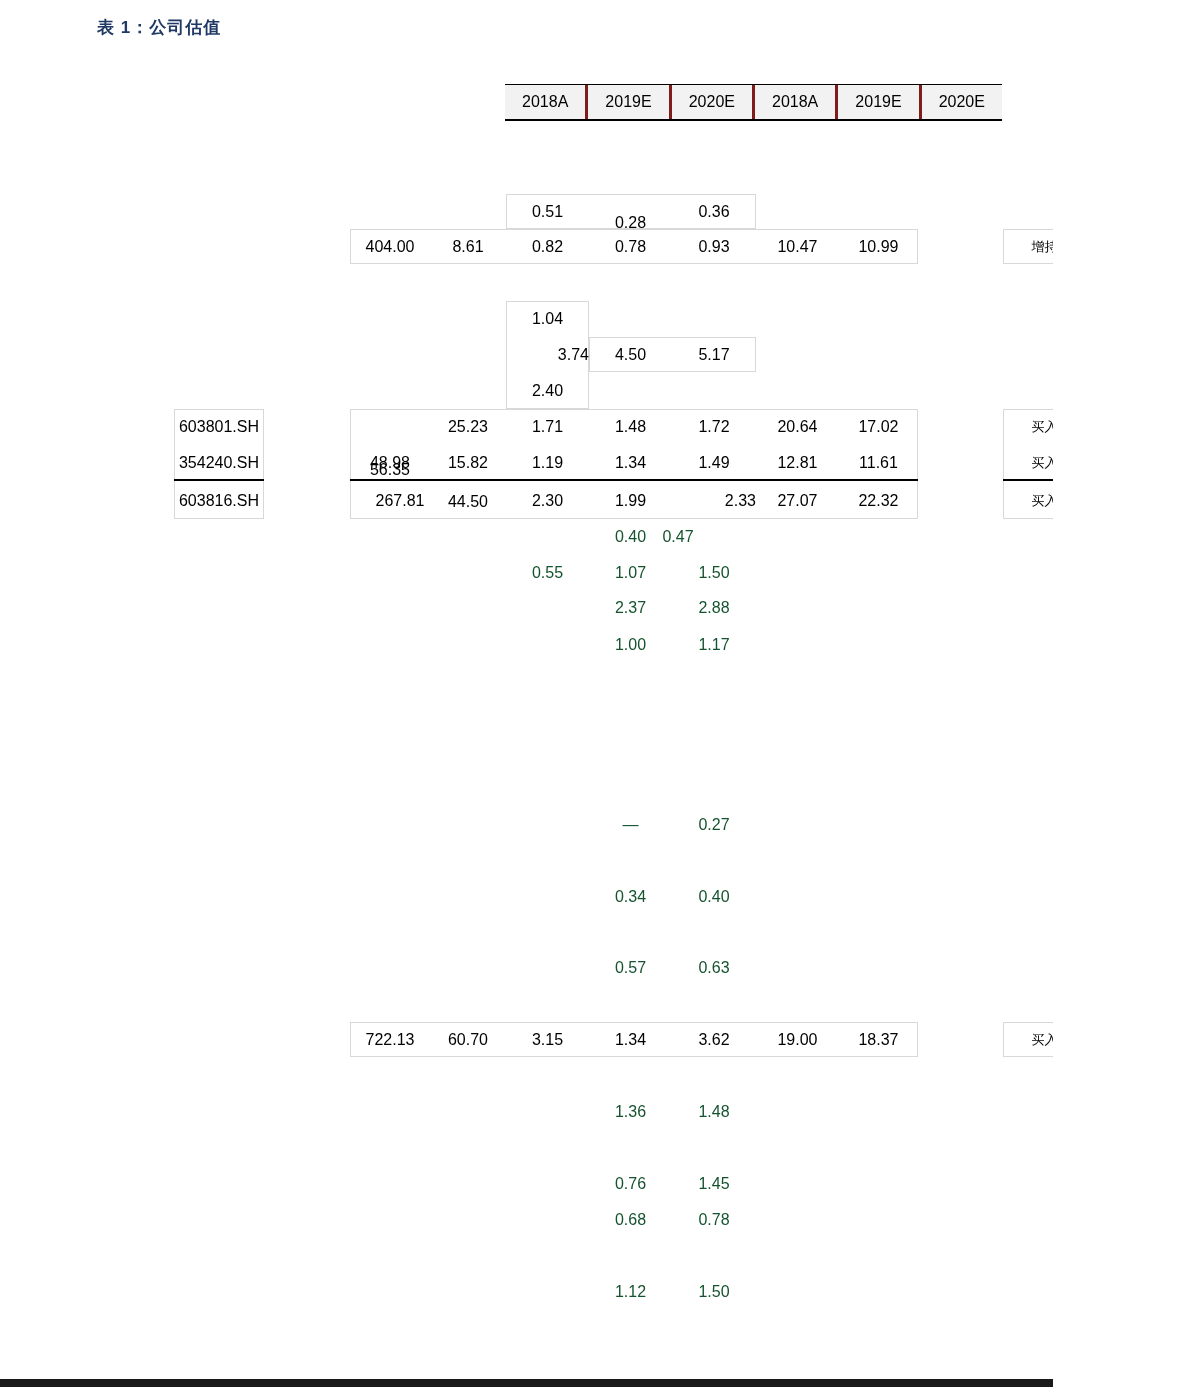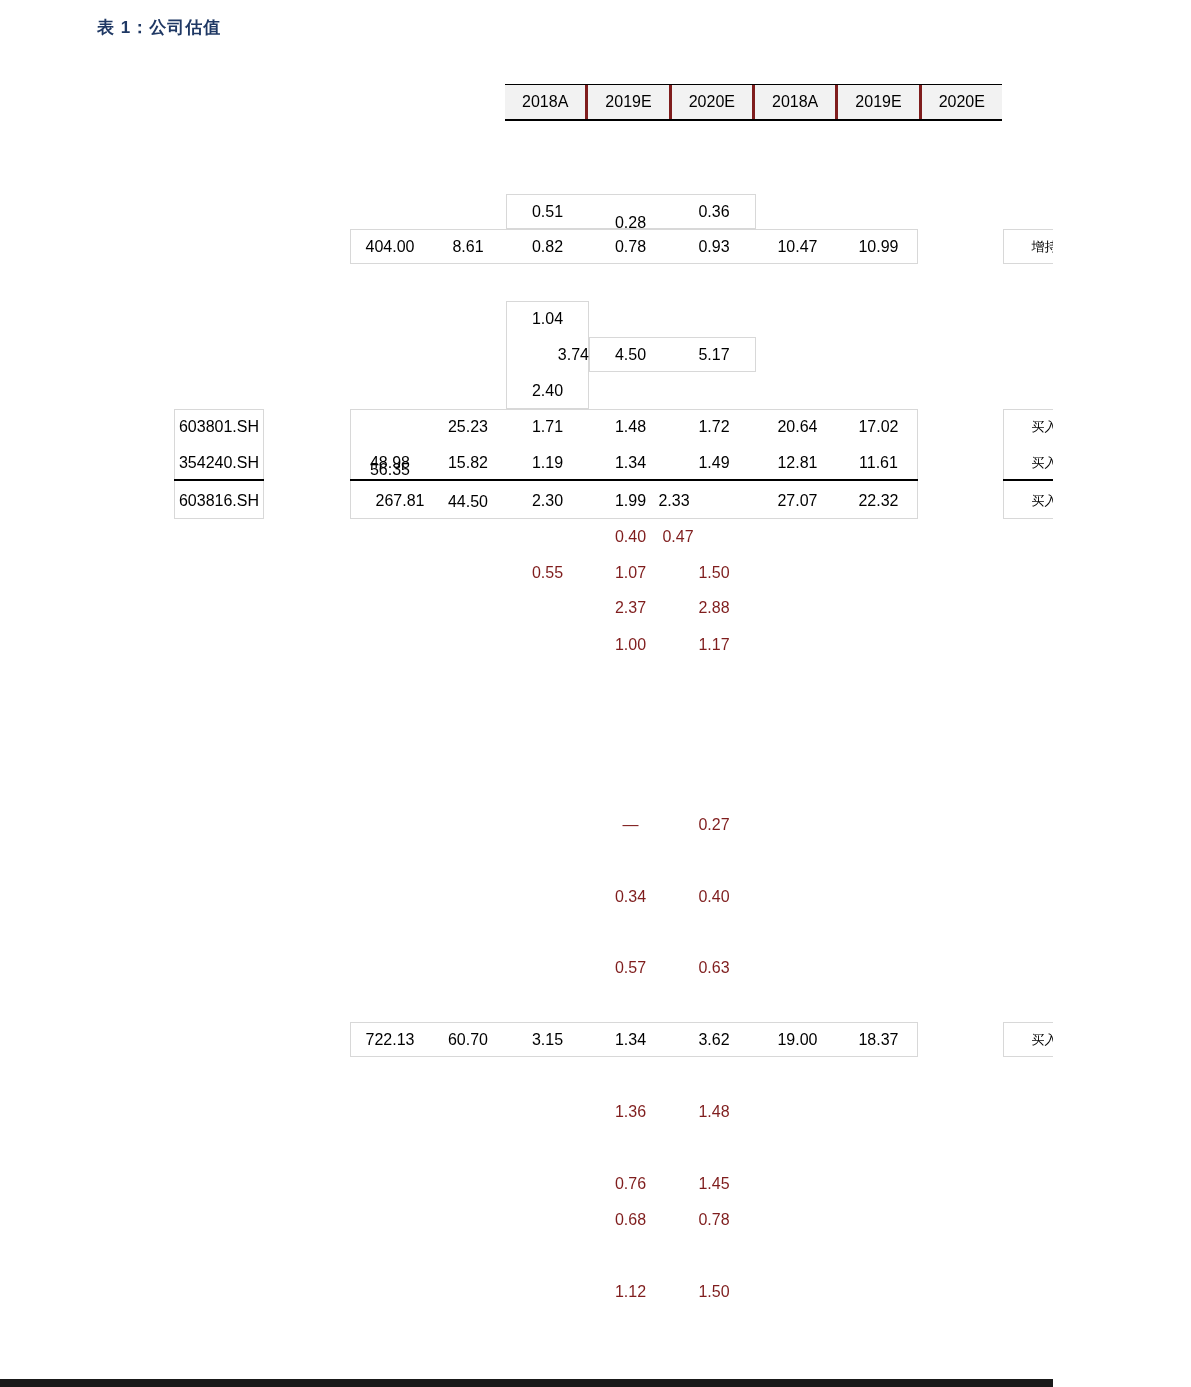--- a/index.html
+++ b/index.html
@@ -26,21 +26,21 @@
     position:absolute;background:#ffffff;border:1px solid #d8d8d8;
     box-sizing:border-box;
   }
   .sep{
     position:absolute;height:2px;background:#000;
   }
   .cell{
     position:absolute;height:36px;line-height:36px;text-align:center;
     font-size:16px;color:#000;white-space:nowrap;
   }
-  .cell.red{color:#7f1d1d;}
+  .cell.red{color:#14532d;}
   .cell.rating{font-size:13px;}
   .bottom-bar{
     position:absolute;left:0;top:1379px;width:1191px;height:8px;background:#1a1a1a;
   }
 </style>
 </head>
 <body>
 
 <div class="canvas">
 
@@ -103,21 +103,21 @@
       <div class="cell" style="left: 589px; width: 83px; top: 445px;">1.34</div>
       <div class="cell" style="left: 672px; width: 84px; top: 445px;">1.49</div>
       <div class="cell" style="left: 756px; width: 83px; top: 445px;">12.81</div>
       <div class="cell" style="left: 839px; width: 79px; top: 445px;">11.61</div>
       <div class="cell rating" style="left: 1003px; width: 83px; top: 445px;">买入</div>
       <div class="cell" style="left: 174px; width: 90px; top: 483px;">603816.SH</div>
       <div class="cell" style="left: 360px; width: 80px; top: 483px;">267.81</div>
       <div class="cell" style="left: 430px; width: 76px; top: 484px;">44.50</div>
       <div class="cell" style="left: 506px; width: 83px; top: 483px;">2.30</div>
       <div class="cell" style="left: 589px; width: 83px; top: 483px;">1.99</div>
-      <div class="cell" style="left: 632px; width: 84px; top: 483px;">2.33</div>
+      <div class="cell" style="left: 672px; width: 84px; top: 483px; text-align: right;">2.33</div>
       <div class="cell" style="left: 756px; width: 83px; top: 483px;">27.07</div>
       <div class="cell" style="left: 839px; width: 79px; top: 483px;">22.32</div>
       <div class="cell rating" style="left: 1003px; width: 83px; top: 483px;">买入</div>
       <div class="cell red" style="left: 589px; width: 83px; top: 519px;">0.40</div>
       <div class="cell red" style="left: 636px; width: 84px; top: 519px;">0.47</div>
       <div class="cell red" style="left: 506px; width: 83px; top: 555px;">0.55</div>
       <div class="cell red" style="left: 589px; width: 83px; top: 555px;">1.07</div>
       <div class="cell red" style="left: 672px; width: 84px; top: 555px;">1.50</div>
       <div class="cell red" style="left: 589px; width: 83px; top: 590px;">2.37</div>
       <div class="cell red" style="left: 672px; width: 84px; top: 590px;">2.88</div>

